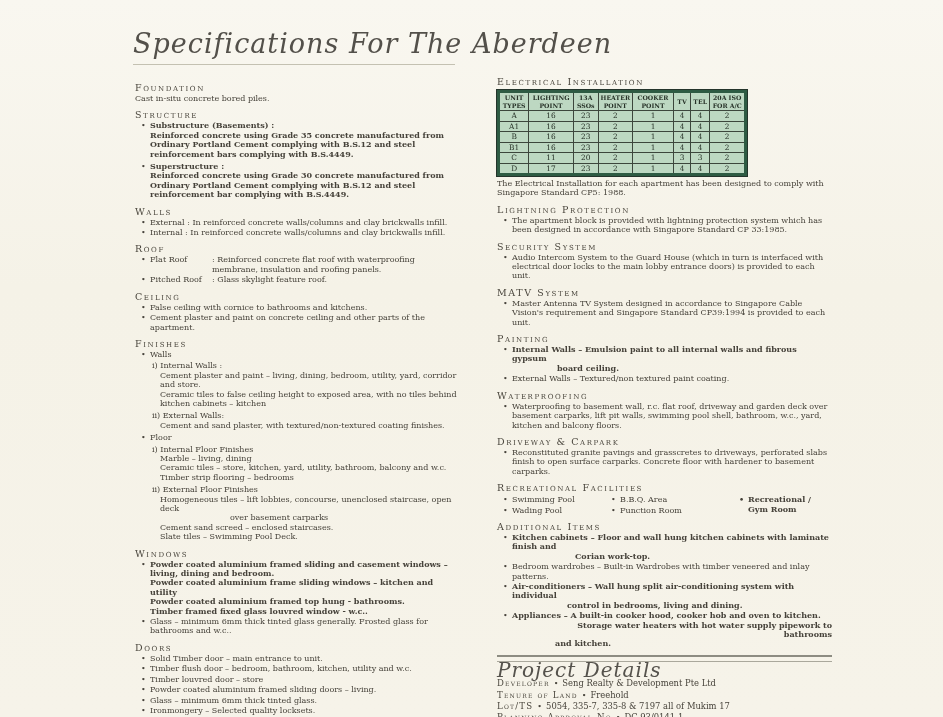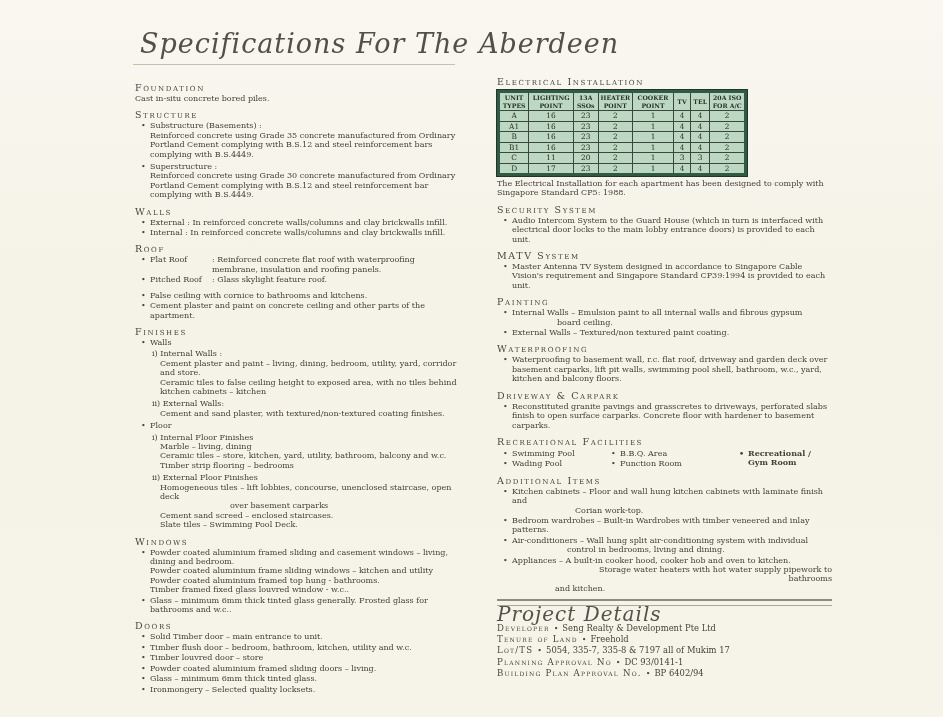--- a/index.html
+++ b/index.html
@@ -9,21 +9,21 @@
     font-family:"DejaVu Serif", serif;
     color:#46423a;
     position:relative;
     overflow:hidden;
   }
   .page {
     position:absolute; inset:0;
     background:linear-gradient(180deg,#f9f7f0 0%, #f5f2e7 40%, #f6f3e9 100%);
   }
   .title {
-    position:absolute; left:140px; top:28px;
+    position:absolute; left:133px; top:28px;
     font-style:italic; font-size:27px; letter-spacing:1px;
     color:#53504a;
   }
   .title-rule {
     position:absolute; left:133px; top:64px; width:322px; height:1px;
     background:#c4c1b2;
   }
   .col { position:absolute; top:76px; font-size:8px; line-height:9.4px; }
   .col-left  { left:135px; width:322px; }
   .col-right { left:497px; width:335px; }
@@ -36,21 +36,21 @@
   }
   .pl { margin:0; }
   .li { position:relative; padding-left:15px; margin-top:1px; }
   .li::before { content:"•"; position:absolute; left:6px; top:0; font-size:8px; }
   .grp { margin-bottom:3px; }
   .ind1 { padding-left:17px; margin-top:2px; }   
   .ind2 { padding-left:25px; }                   
   .pair { display:flex; }
   .pair .lab { width:62px; flex:none; }
   .pair .txt { flex:1; }
-  .cont { display:block; }
+  .cont { display:block;font-weight:bold; }
 
   
   .etable {
     border-collapse:collapse;
     background:#bdd8c2;
     border:3px solid #2e5b43;
     outline:1px solid #24342b;
     margin:3px 0 3px 0;
     width:250px;
     font-size:6.4px; line-height:7.5px;
@@ -122,20 +122,21 @@
         <span class="lab">Flat Roof</span>
         <span class="txt">: Reinforced concrete flat roof with waterproofing membrane, insulation and roofing panels.</span>
       </div>
       <div class="li pair">
         <span class="lab">Pitched Roof</span>
         <span class="txt">: Glass skylight feature roof.</span>
       </div>
     </div>
 
     <div class="sec">
+      <div class="h">Ceiling</div>
       <div class="li">False ceiling with cornice to bathrooms and kitchens.</div>
       <div class="li">Cement plaster and paint on concrete ceiling and other parts of the apartment.</div>
     </div>
 
     <div class="sec">
       <div class="h">Finishes</div>
       <div class="li">Walls</div>
       <div class="ind1">i) Internal Walls :</div>
       <div class="ind2">Cement plaster and paint – living, dining, bedroom, utility, yard, corridor and store.</div>
       <div class="ind2 grp">Ceramic tiles to false ceiling height to exposed area, with no tiles behind kitchen cabinets – kitchen</div>
@@ -252,20 +253,24 @@
             <td>1</td>
             <td>4</td>
             <td>4</td>
             <td>2</td>
           </tr>
         </tbody>
       </table>
       <div class="pl">The Electrical Installation for each apartment has been designed to comply with Singapore Standard CP5: 1988.</div>
     </div>
 
+    <div class="sec">
+      <div class="h">Lightning Protection</div>
+      <div class="li">The apartment block is provided with lightning protection system which has been designed in accordance with Singapore Standard CP 33:1985.</div>
+    </div>
 
     <div class="sec">
       <div class="h">Security System</div>
       <div class="li">Audio Intercom System to the Guard House (which in turn is interfaced with electrical door locks to the main lobby entrance doors) is provided to each unit.</div>
     </div>
 
     <div class="sec">
       <div class="h">MATV System</div>
       <div class="li">Master Antenna TV System designed in accordance to Singapore Cable Vision's requirement and Singapore Standard CP39:1994 is provided to each unit.</div>
     </div>

